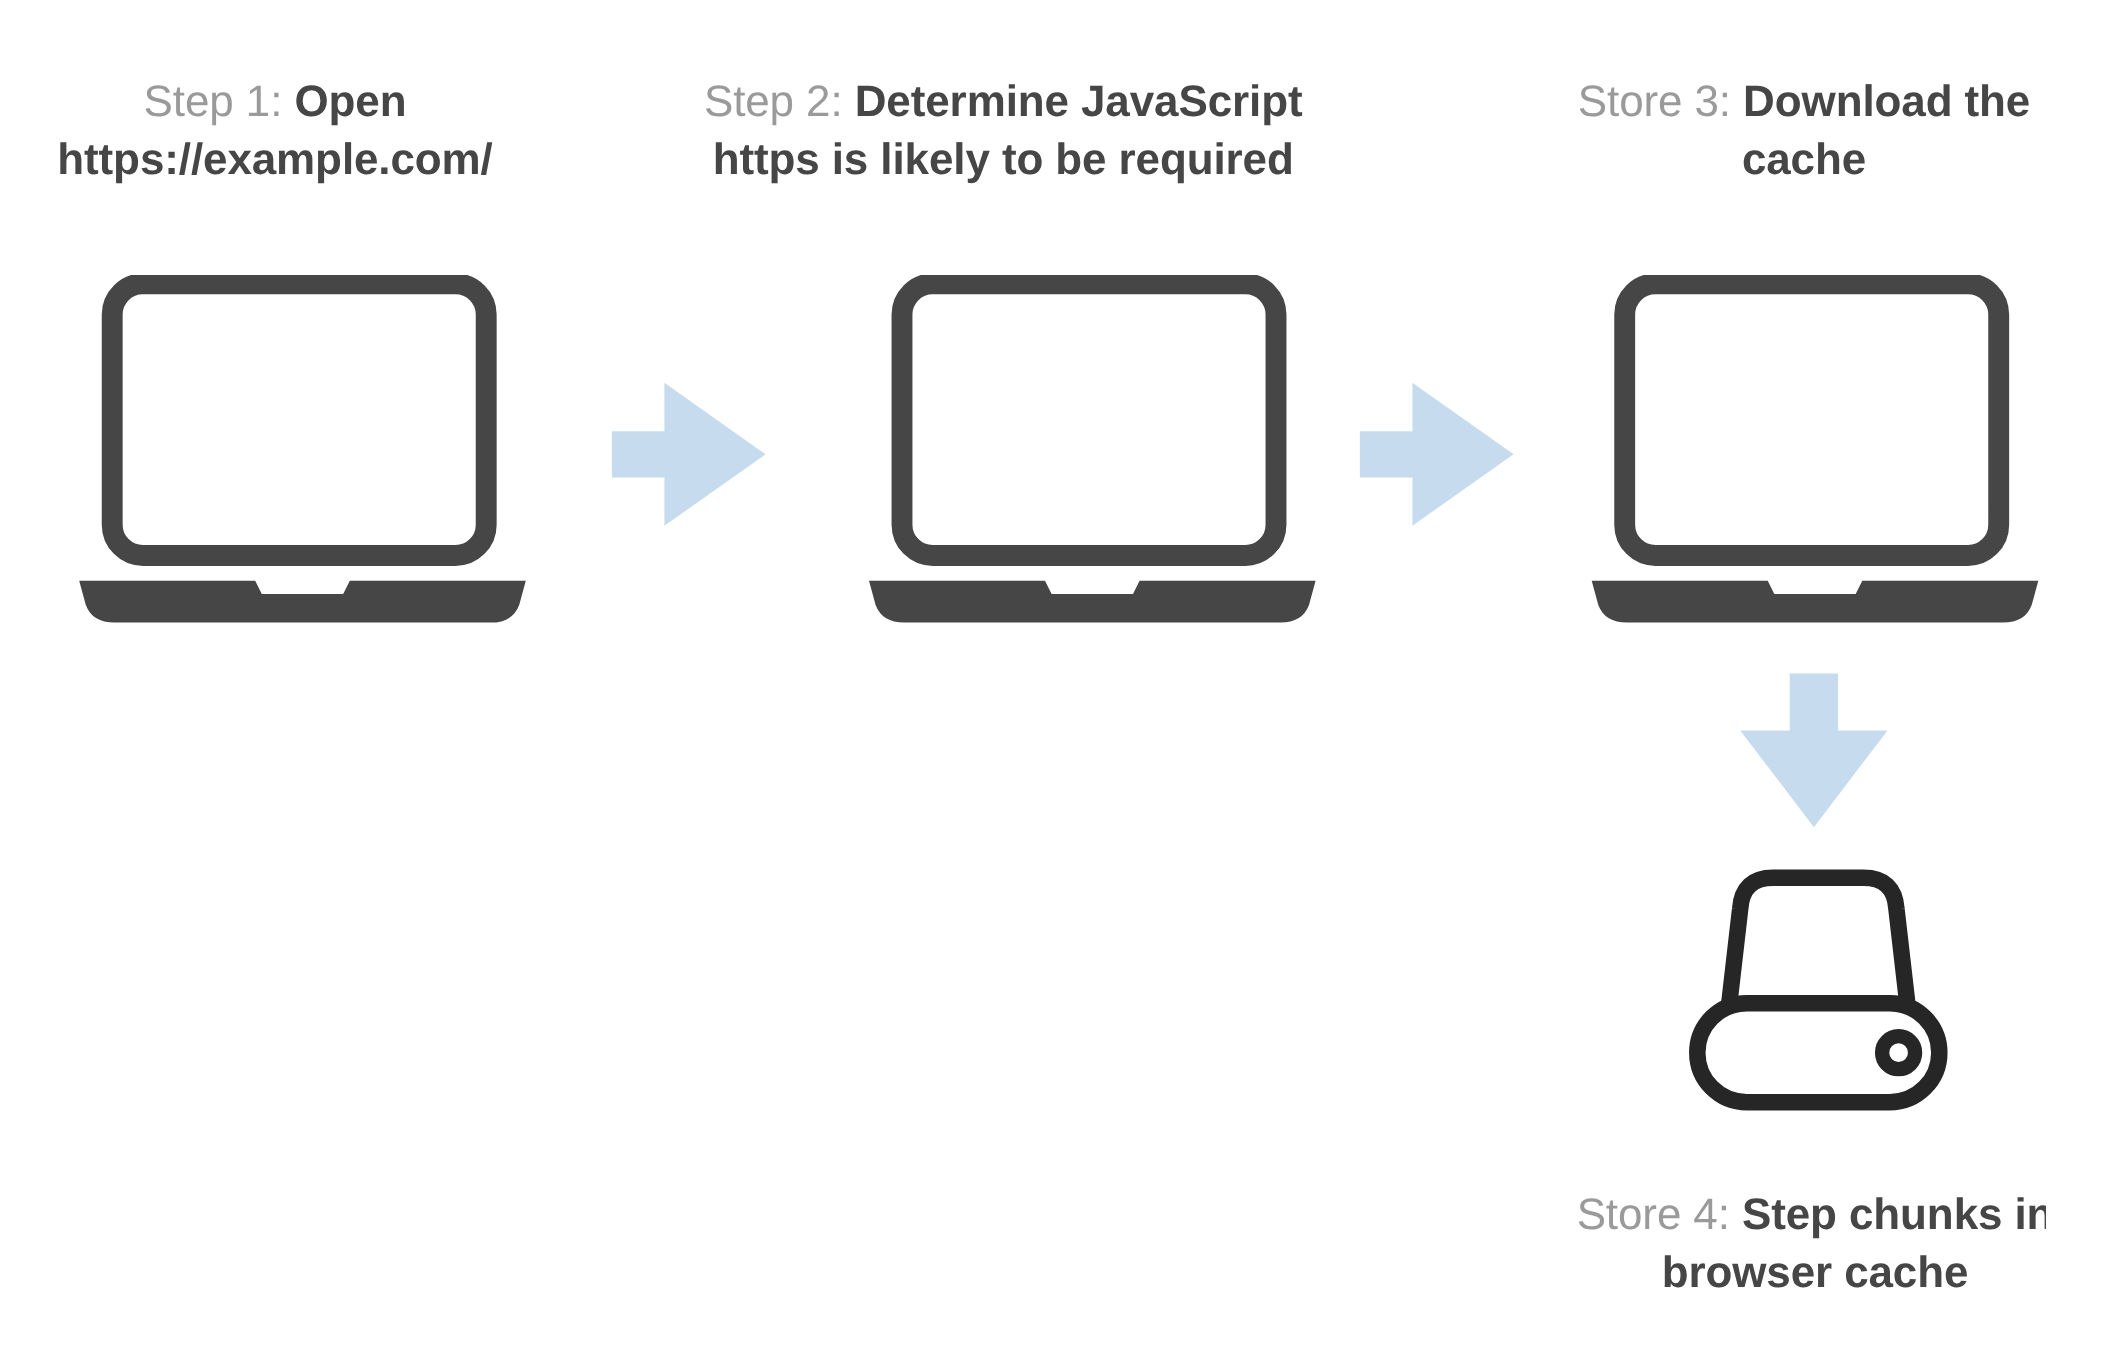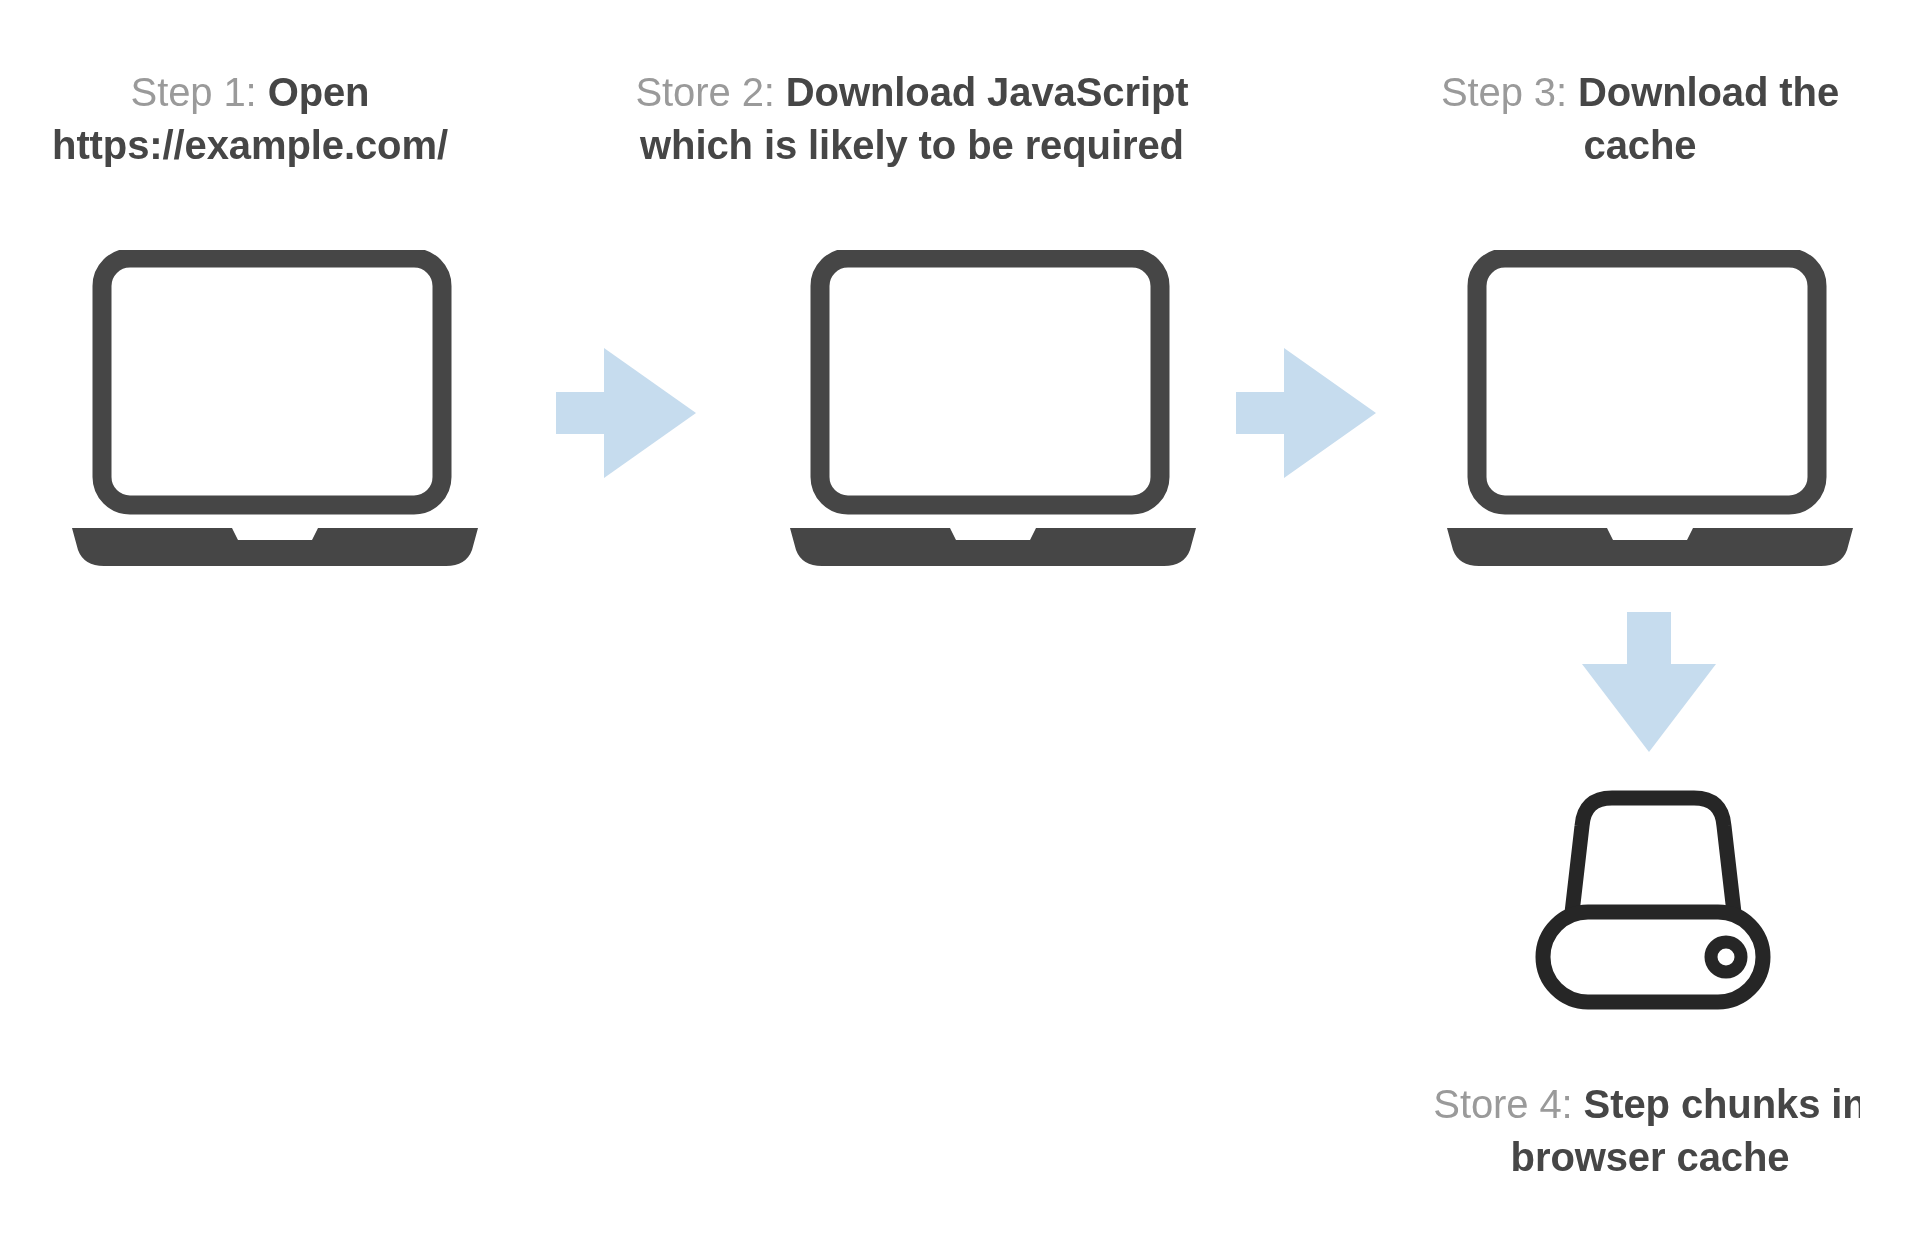--- a/index.html
+++ b/index.html
@@ -93,40 +93,40 @@
     </svg>
   </div>
 
   <div class="arrow" id="arrow-1">
     <svg viewBox="0 0 142 138" xmlns="http://www.w3.org/2000/svg" aria-hidden="true">
       <path d="M0,48 L48,48 L48,4 L140,69 L48,134 L48,90 L0,90 Z" fill="#c6dcee"></path>
     </svg>
   </div>
 
   <div class="caption" id="caption-2">
-    <span class="step-label">Store 2: </span>
-    <span class="step-text">Download JavaScript which is likely to be required</span>
+    <span class="step-label">Step 2: </span>
+    <span class="step-text">Determine JavaScript https is likely to be required</span>
   </div>
 
   <div class="laptop" id="laptop-2">
     <svg viewBox="0 0 430 330" xmlns="http://www.w3.org/2000/svg" aria-hidden="true">
       <rect x="42" y="8" width="340" height="247" rx="28" ry="28" fill="none" stroke="#464646" stroke-width="19"></rect>
       <path d="M12,278 L172,278 L178,290 L252,290 L258,278 L418,278
                L412,300 Q406,316 386,316 L44,316 Q24,316 18,300 Z" fill="#464646"></path>
     </svg>
   </div>
 
   <div class="arrow" id="arrow-2">
     <svg viewBox="0 0 142 138" xmlns="http://www.w3.org/2000/svg" aria-hidden="true">
       <path d="M0,48 L48,48 L48,4 L140,69 L48,134 L48,90 L0,90 Z" fill="#c6dcee"></path>
     </svg>
   </div>
 
   <div class="caption" id="caption-3">
-    <span class="step-label">Step 3: </span>
+    <span class="step-label">Store 3: </span>
     <span class="step-text">Download the cache</span>
   </div>
 
   <div class="laptop" id="laptop-3">
     <svg viewBox="0 0 430 330" xmlns="http://www.w3.org/2000/svg" aria-hidden="true">
       <rect x="42" y="8" width="340" height="247" rx="28" ry="28" fill="none" stroke="#464646" stroke-width="19"></rect>
       <path d="M12,278 L172,278 L178,290 L252,290 L258,278 L418,278
                L412,300 Q406,316 386,316 L44,316 Q24,316 18,300 Z" fill="#464646"></path>
     </svg>
   </div>

